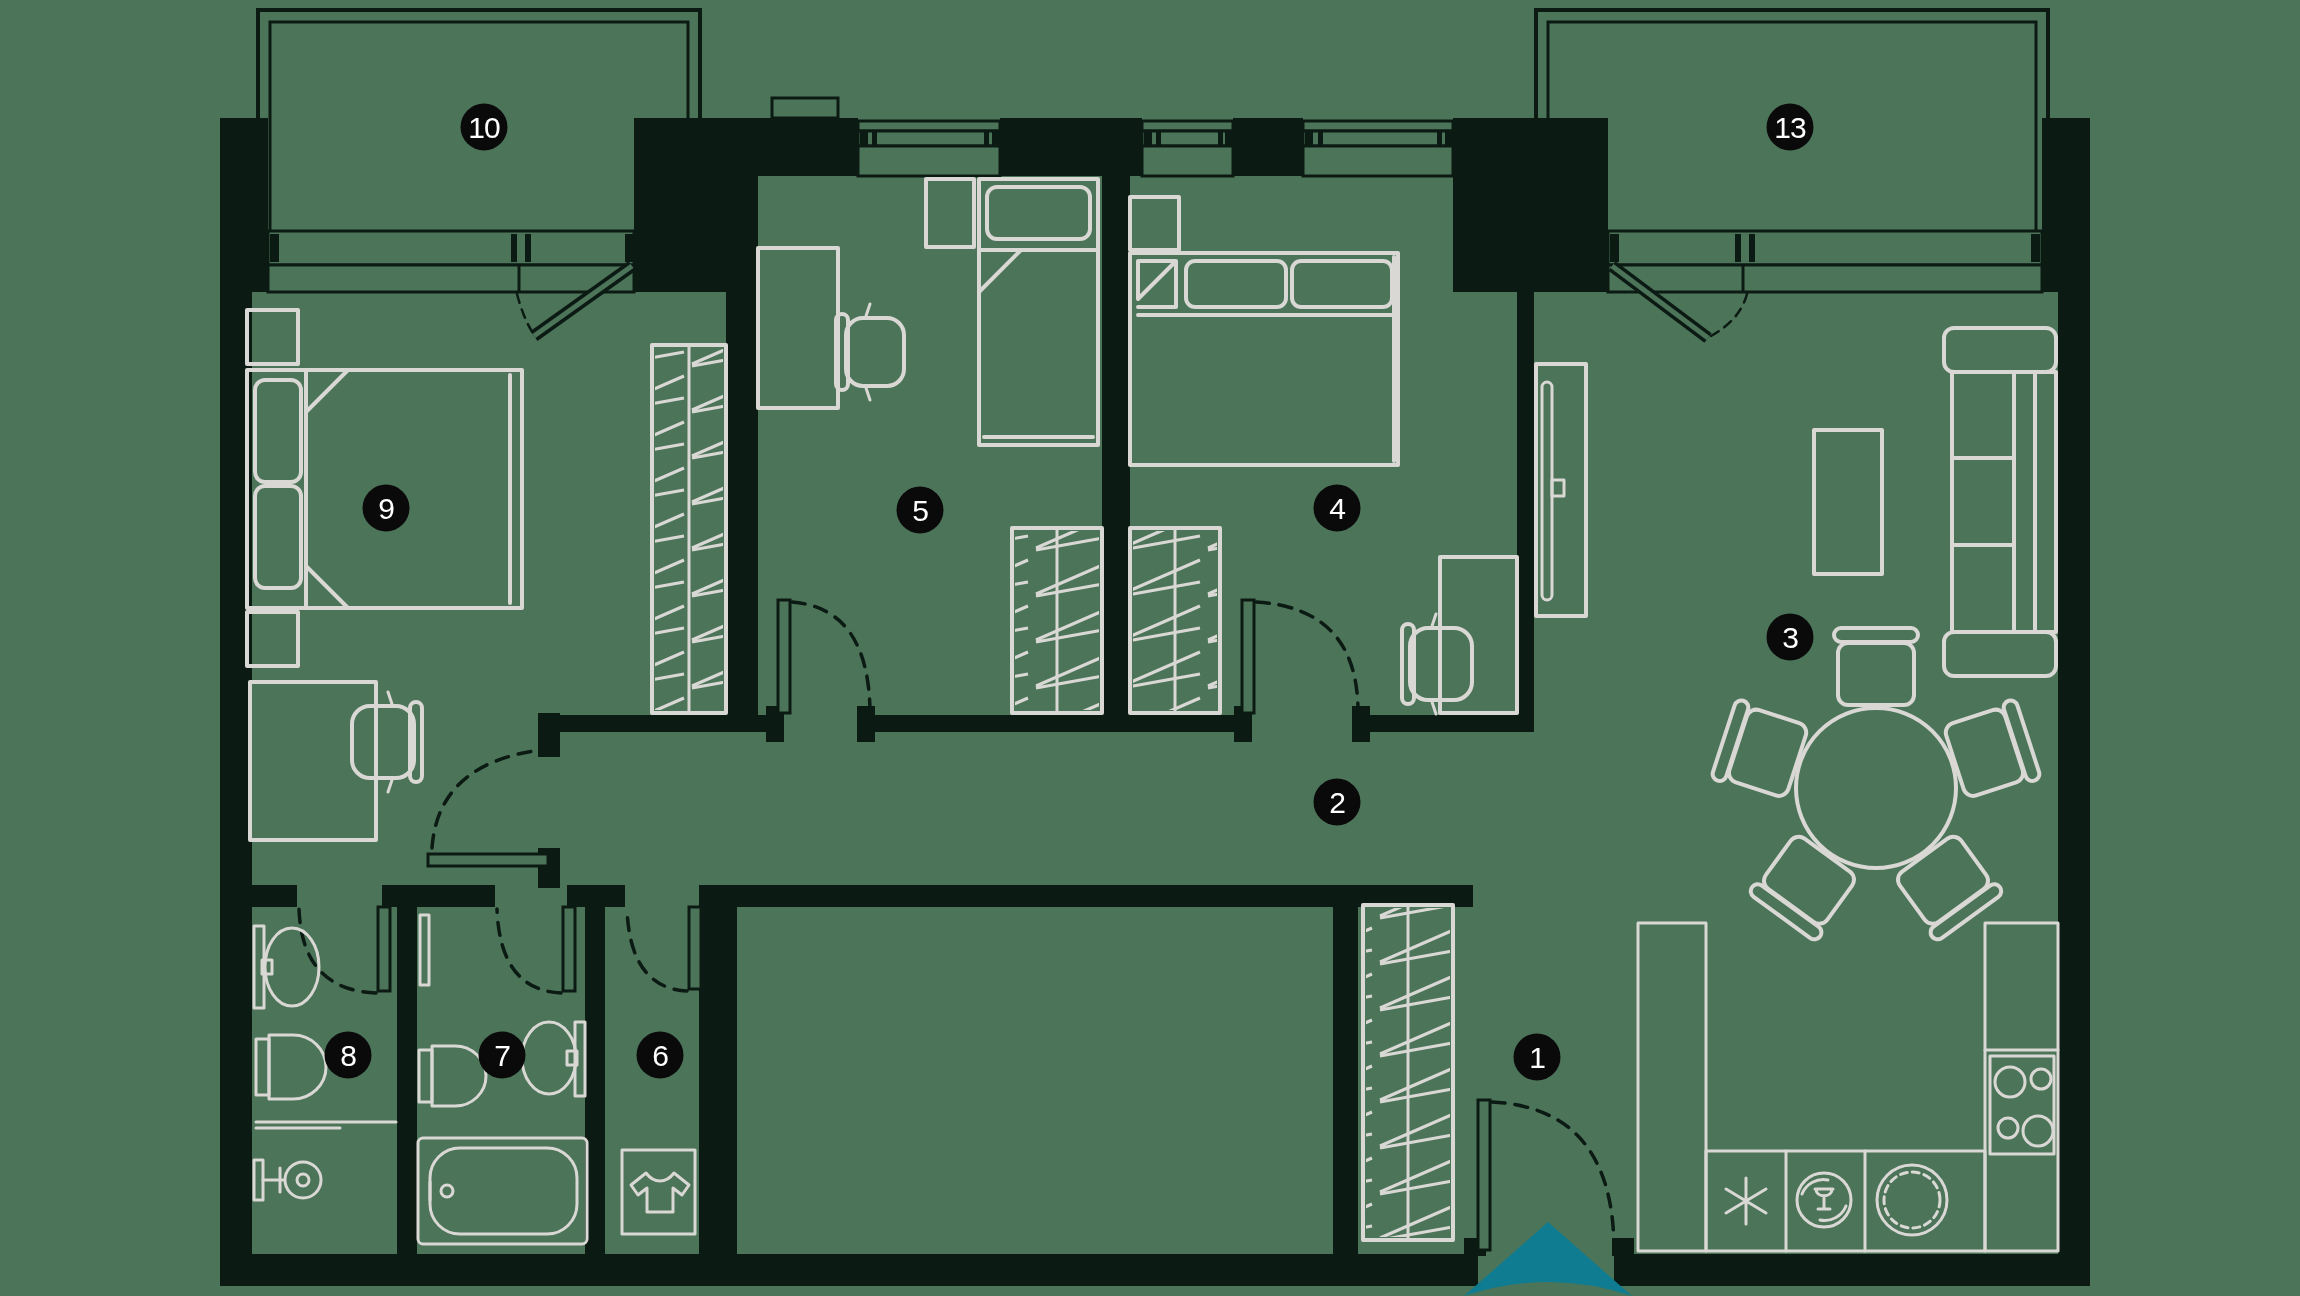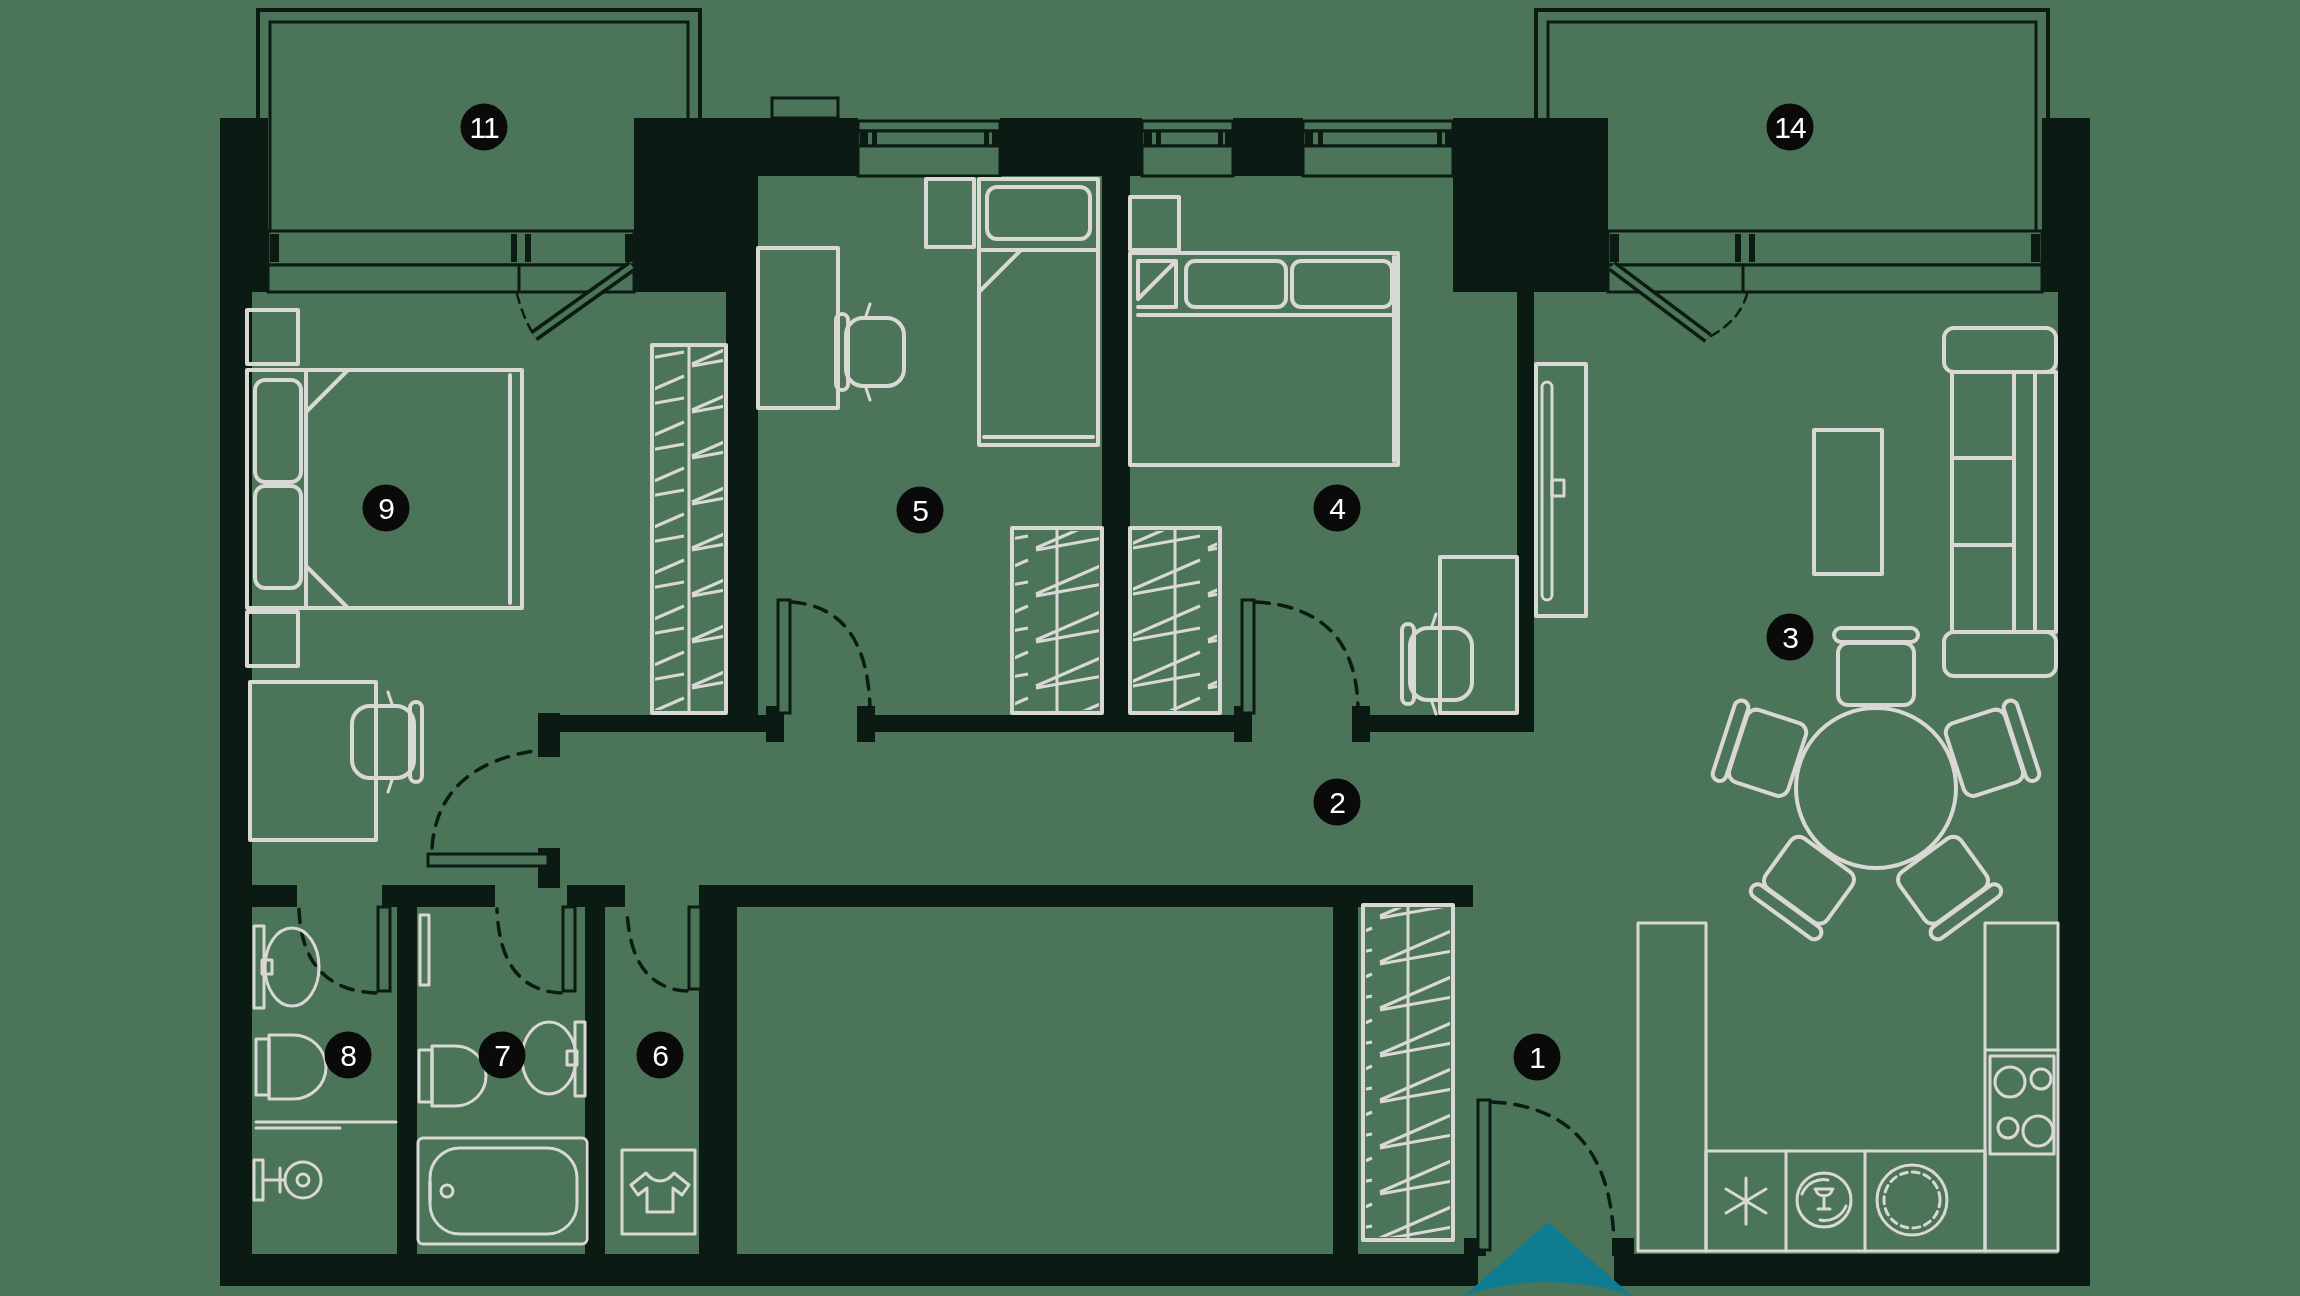--- a/index.html
+++ b/index.html
@@ -368,15 +368,15 @@
 
   <div class="badge" style="left:1537px;top:1057px">1</div>
   <div class="badge" style="left:1337px;top:802px">2</div>
   <div class="badge" style="left:1790px;top:637px">3</div>
   <div class="badge" style="left:1337px;top:508px">4</div>
   <div class="badge" style="left:920px;top:510px">5</div>
   <div class="badge" style="left:660px;top:1055px">6</div>
   <div class="badge" style="left:502px;top:1055px">7</div>
   <div class="badge" style="left:348px;top:1055px">8</div>
   <div class="badge" style="left:386px;top:508px">9</div>
-  <div class="badge" style="left:484px;top:127px">11</div>
-  <div class="badge" style="left:1790px;top:127px">14</div>
+  <div class="badge" style="left:484px;top:127px">10</div>
+  <div class="badge" style="left:1790px;top:127px">13</div>
 </div>
 
 </body></html>

